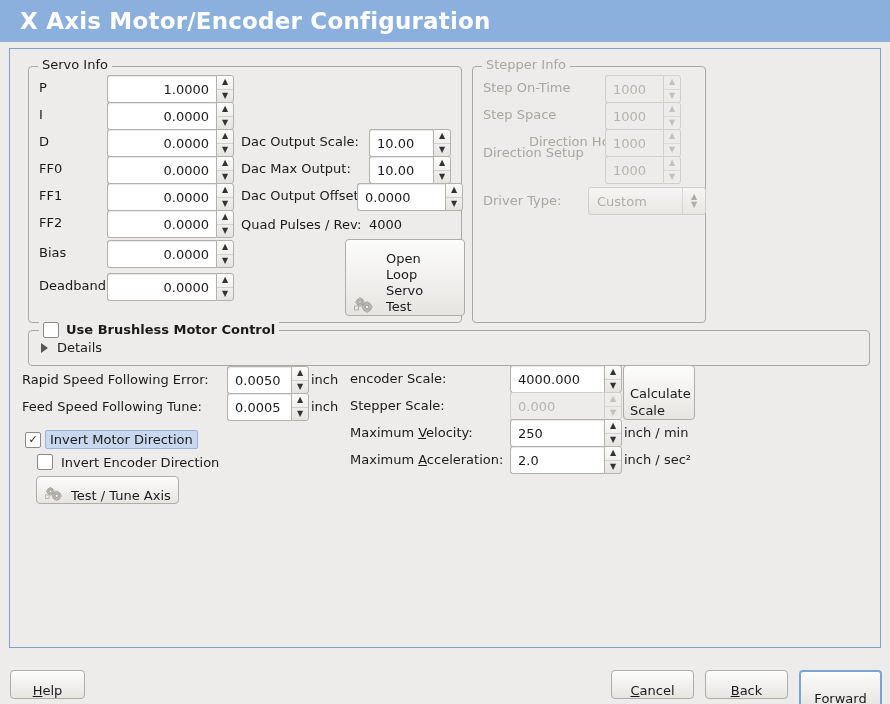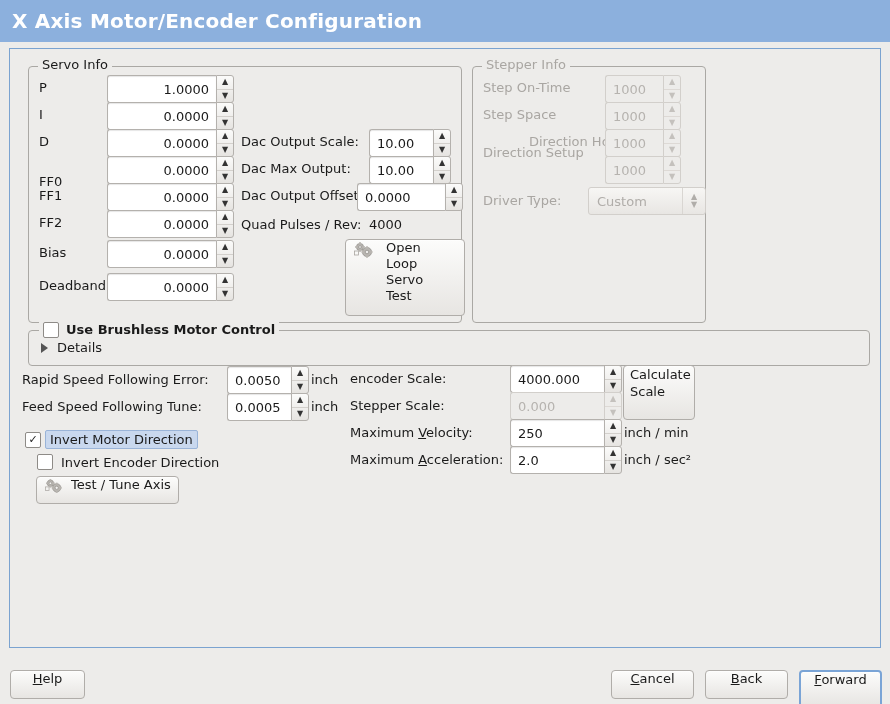--- a/index.html
+++ b/index.html
@@ -12,21 +12,21 @@
   }
   .window{position:relative;width:890px;height:704px;}
 
   
   .titlebar{
     position:absolute;left:0;top:0;width:890px;height:42px;
     background:#8cb0dd;
     display:flex;align-items:center;
   }
   .titlebar .title{
-    margin-left:12px;color:#ffffff;font-size:20px;font-weight:bold;
+    margin-left:20px;color:#ffffff;font-size:23px;font-weight:bold;
     letter-spacing:.2px;
   }
 
   
   .content{
     position:absolute;left:9px;top:48px;width:872px;height:600px;
     border:1px solid #7ba3d0;background:#edecea;box-sizing:border-box;
   }
 
   
@@ -88,21 +88,21 @@
     width:22px;height:100%;display:flex;flex-direction:column;
     align-items:center;justify-content:center;
     border-left:1px solid #d9d6d2;font-size:8px;line-height:8px;color:#b0ada9;
   }
 
   
   .btn{
     position:absolute;box-sizing:border-box;
     border:1px solid #b0ada9;border-radius:4px;
     background:linear-gradient(#fcfcfb,#e7e5e2);
-    display:flex;align-items:flex-start;justify-content:center;
+    display:flex;align-items:flex-end;justify-content:center;
     font-size:13px;color:#1a1a1a;cursor:default;
     box-shadow:0 1px 0 rgba(255,255,255,.6) inset;
   }
   .btn.focus{border:2px solid #7aa4d6;}
   .btn u{text-decoration:underline;}
 
   
   .cbrow{position:absolute;display:flex;align-items:center;gap:8px;white-space:nowrap;}
   .cbox{
     width:14px;height:14px;flex:none;background:#fff;
@@ -138,21 +138,21 @@
   </div>
 
   <div class="content">
 
     <div class="frame" id="servo-frame">
       <span class="legend">Servo Info</span>
 
       <span class="lbl" style="left:10px;top:13px;">P</span>
       <span class="lbl" style="left:10px;top:40px;">I</span>
       <span class="lbl" style="left:10px;top:67px;">D</span>
-      <span class="lbl" style="left:10px;top:94px;margin-top:13px;">FF0</span>
+      <span class="lbl" style="left:10px;top:94px;">FF0</span>
       <span class="lbl" style="left:10px;top:121px;">FF1</span>
       <span class="lbl" style="left:10px;top:148px;">FF2</span>
       <span class="lbl" style="left:10px;top:178px;">Bias</span>
       <span class="lbl" style="left:10px;top:211px;">Deadband</span>
 
       <div class="spin" style="left:78px;top:8px;width:127px;">
         <div class="entry right">1.0000</div>
         <div class="btns">
           <div class="ar up">▲</div>
           <div class="ar dn">▼</div>

